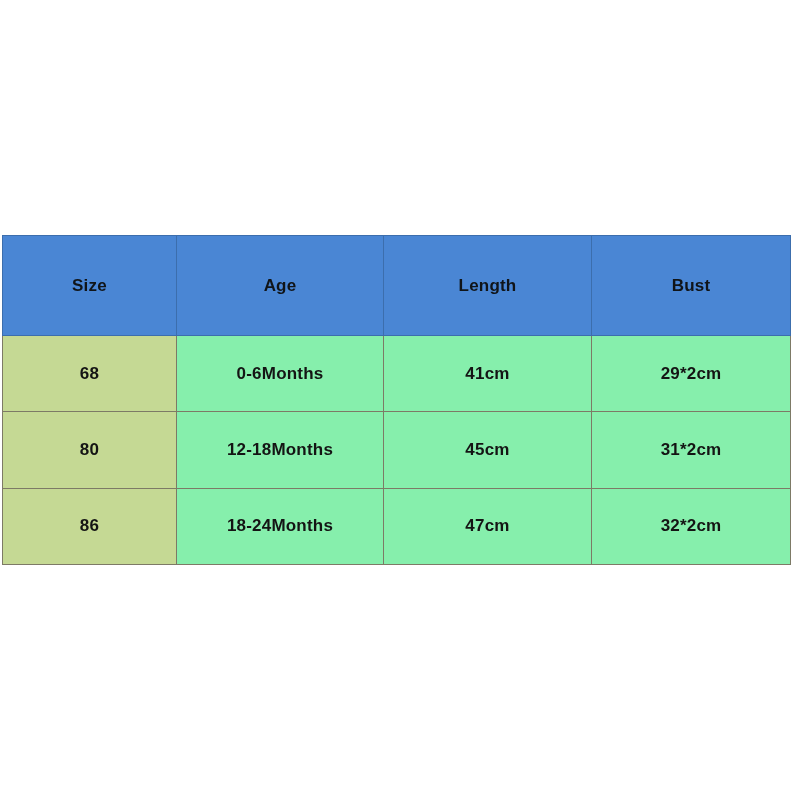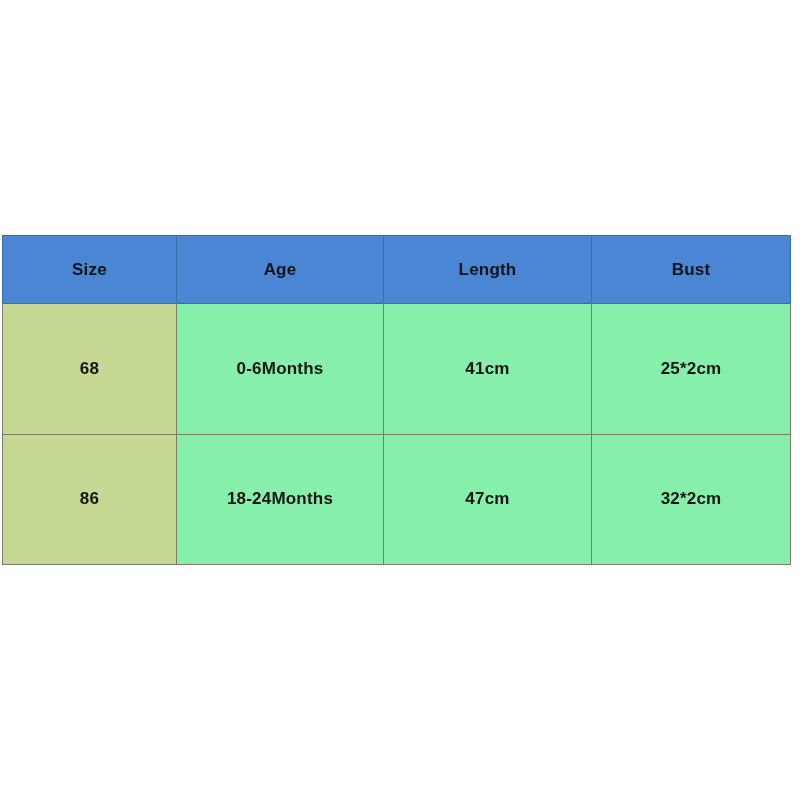--- a/index.html
+++ b/index.html
@@ -31,21 +31,21 @@
     height: 330px;
     border-collapse: collapse;
     table-layout: fixed;
   }
 
   #size-chart-table td,
   #size-chart-table th {
     border: 1px solid #7d7a66;
     text-align: center;
     vertical-align: middle;
-    padding: 0;
+    padding: 16px;
     font-size: 17px;
     font-weight: bold;
     letter-spacing: 0.2px;
     color: #141414;
   }
 
   
   .col-size   { width: 174px; }
   .col-age    { width: 207px; }
   .col-length { width: 208px; }
@@ -93,21 +93,27 @@
         <th>Length</th>
         <th>Bust</th>
       </tr>
     </thead>
 
     <tbody>
       <tr>
         <td class="cell-size">68</td>
         <td class="cell-data">0-6Months</td>
         <td class="cell-data">41cm</td>
-        <td class="cell-data">25*2cm</td>
+        <td class="cell-data">29*2cm</td>
+      </tr>
+      <tr>
+        <td class="cell-size">80</td>
+        <td class="cell-data">12-18Months</td>
+        <td class="cell-data">45cm</td>
+        <td class="cell-data">31*2cm</td>
       </tr>
       <tr>
         <td class="cell-size">86</td>
         <td class="cell-data">18-24Months</td>
         <td class="cell-data">47cm</td>
         <td class="cell-data">32*2cm</td>
       </tr>
     </tbody>
   </table>
 

